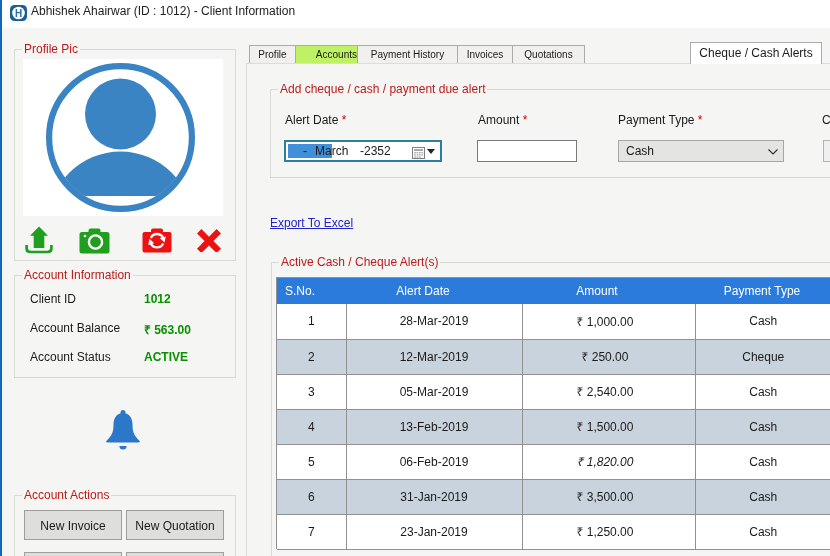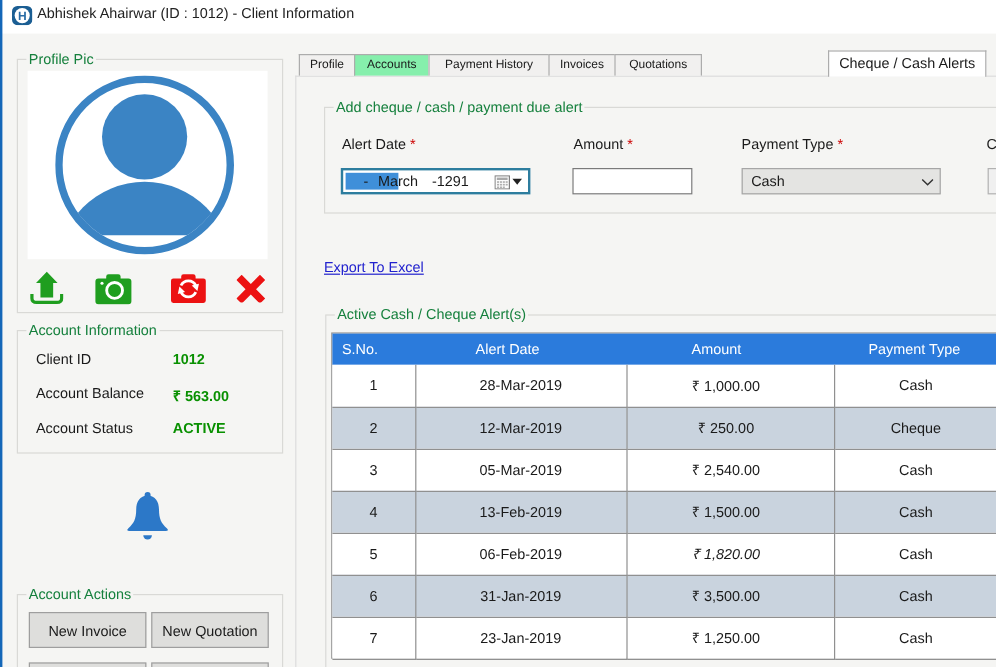--- a/index.html
+++ b/index.html
@@ -2,21 +2,21 @@
 <html><head>
 <meta charset="utf-8">
 <style>
   * { margin:0; padding:0; box-sizing:border-box; }
   html,body { width:830px; height:556px; }
   body { font-family:"Liberation Sans", sans-serif; position:relative; overflow:hidden;
          background:#f5f5f3; color:#1a1a1a; }
   .abs { position:absolute; }
   .gb { position:absolute; border:1px solid #d9d9d6; }
   .gb > .cap { position:absolute; top:-8px; left:7px; background:#f5f5f3; padding:0 2px;
-               font-size:12px; color:#15803d; white-space:nowrap; line-height:15px; }
+               font-size:12px; color:#b91c1c; white-space:nowrap; line-height:15px; }
   .red { color:#cc0000; }
   .grn { color:#089000; font-weight:bold; }
 </style>
 </head>
 <body>
 
 <div class="abs" style="left:0;top:0;width:830px;height:28px;background:#ffffff;"></div>
 <div class="abs" style="left:10px;top:5px;width:17px;height:16px;">
 <svg width="17" height="16" viewBox="0 0 17 16">
   <rect x="0" y="0" width="17" height="16" rx="4.5" fill="#1b5e93"></rect>
@@ -103,41 +103,41 @@
 <div class="abs" style="left:24px;top:510px;width:98px;height:30px;background:#dededc;border:1px solid #9e9e9e;font-size:12px;text-align:center;line-height:30px;">New Invoice</div>
 <div class="abs" style="left:126px;top:510px;width:98px;height:30px;background:#dededc;border:1px solid #9e9e9e;font-size:12px;text-align:center;line-height:30px;">New Quotation</div>
 <div class="abs" style="left:24px;top:552px;width:98px;height:30px;background:#dededc;border:1px solid #9e9e9e;"></div>
 <div class="abs" style="left:126px;top:552px;width:98px;height:30px;background:#dededc;border:1px solid #9e9e9e;"></div>
 
 <div class="abs" style="left:246px;top:63px;width:584px;height:1px;background:#dcdcdc;"></div>
 <div class="abs" style="left:246px;top:63px;width:1px;height:493px;background:#dcdcdc;"></div>
 
 <div class="abs" style="left:249px;top:45px;height:18px;display:flex;font-size:10px;">
   <div style="width:46px;border:1px solid #acacac;border-right:none;border-bottom:none;background:#f1f0ef;text-align:center;line-height:17px;">Profile</div>
-  <div style="width:62px;border:1px solid #acacac;border-right:none;border-bottom:none;background:#86efac;text-align:center;line-height:17px;">Accounts</div>
+  <div style="width:62px;border:1px solid #acacac;border-right:none;border-bottom:none;background:#bef264;text-align:right;line-height:17px;">Accounts</div>
   <div style="width:100px;border:1px solid #acacac;border-right:none;border-bottom:none;background:#f1f0ef;text-align:center;line-height:17px;">Payment History</div>
   <div style="width:55px;border:1px solid #acacac;border-right:none;border-bottom:none;background:#f1f0ef;text-align:center;line-height:17px;">Invoices</div>
   <div style="width:73px;border:1px solid #acacac;border-bottom:none;background:#f1f0ef;text-align:center;line-height:17px;">Quotations</div>
 </div>
 
 <div class="abs" style="left:690px;top:42px;width:132px;height:22px;background:#ffffff;border:1px solid #acacac;border-bottom:none;font-size:12px;text-align:center;line-height:21px;">Cheque / Cash Alerts</div>
 
 <div class="gb" style="left:270px;top:89px;width:580px;height:89px;">
   <span class="cap">Add cheque / cash / payment due alert</span>
 </div>
 <div class="abs" style="left:285px;top:113px;font-size:12px;">Alert Date <span class="red">*</span></div>
 <div class="abs" style="left:478px;top:113px;font-size:12px;">Amount <span class="red">*</span></div>
 <div class="abs" style="left:618px;top:113px;font-size:12px;">Payment Type <span class="red">*</span></div>
 <div class="abs" style="left:822px;top:113px;font-size:12px;">Cheque</div>
 
 <div class="abs" style="left:284px;top:140px;width:158px;height:22px;background:#ffffff;border:2px solid #2d7d9e;"></div>
 <div class="abs" style="left:288px;top:144px;width:23px;height:14px;background:#3f8fd9;color:#fff;font-size:12px;text-align:center;line-height:14px;padding-left:44px;">28</div>
 <div class="abs" style="left:303px;top:144px;font-size:12px;line-height:14px;">-</div>
 <div class="abs" style="left:315px;top:144px;font-size:12px;line-height:14px;">March</div>
-<div class="abs" style="left:360px;top:144px;font-size:12px;line-height:14px;">-1291</div>
+<div class="abs" style="left:360px;top:144px;font-size:12px;line-height:14px;">-2352</div>
 <div class="abs" style="left:412px;top:145px;width:13px;height:12px;">
 <svg width="13" height="12" viewBox="0 0 13 12">
   <rect x="0.5" y="0.5" width="12" height="11" fill="#fcfcfc" stroke="#808080"></rect>
   <rect x="2" y="2" width="9" height="2" fill="#a9a9a9"></rect>
   <g fill="#b0b0b0">
     <rect x="2.2" y="5" width="1.7" height="1.4"></rect>
         <rect x="4.6" y="5" width="1.7" height="1.4"></rect>
         <rect x="7" y="5" width="1.7" height="1.4"></rect>
         <rect x="9.4" y="5" width="1.7" height="1.4"></rect>
     <rect x="2.2" y="7.2" width="1.7" height="1.4"></rect>

